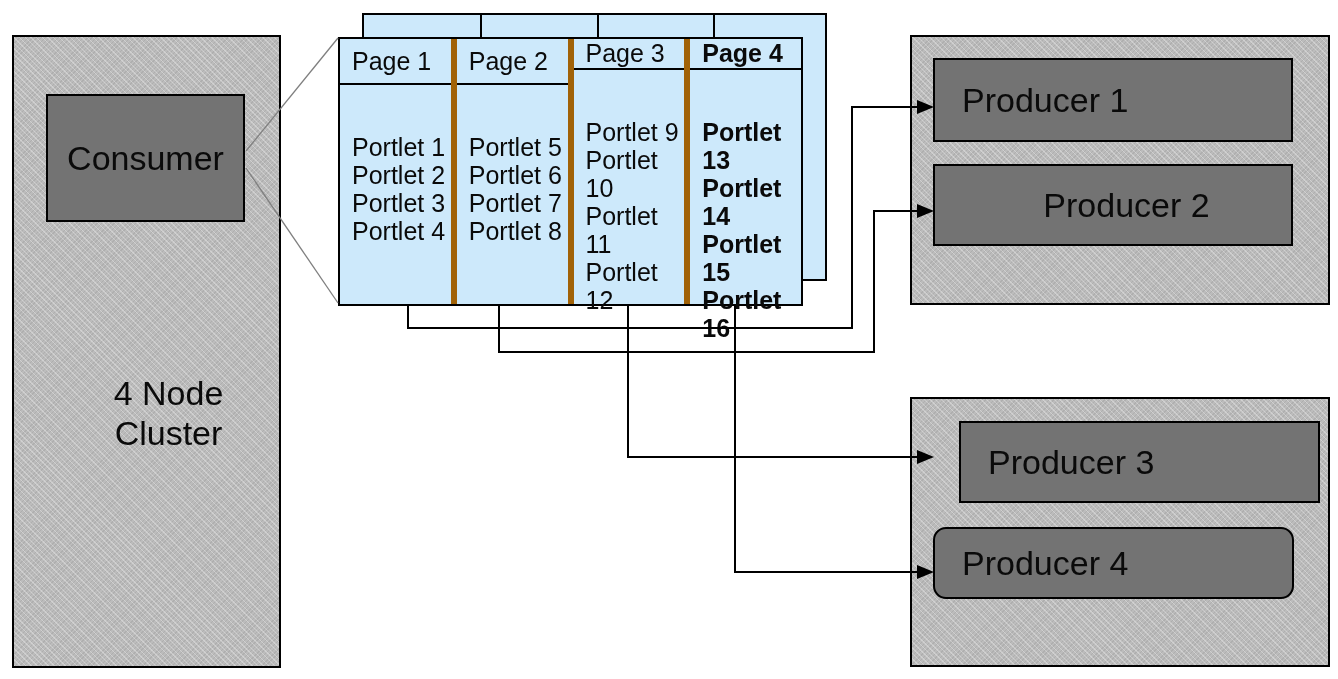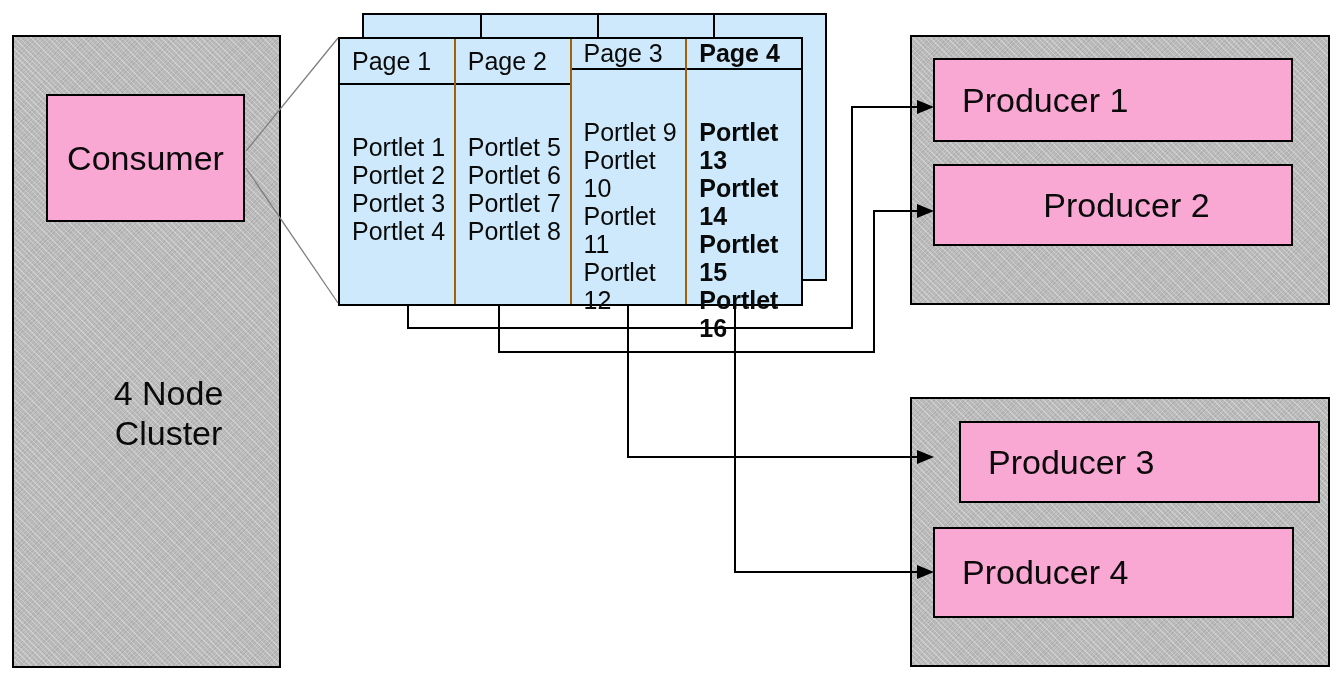--- a/index.html
+++ b/index.html
@@ -23,21 +23,21 @@
     background-image:
       repeating-linear-gradient(45deg, rgba(255,255,255,0.30) 0 1px, transparent 1px 4px),
       repeating-linear-gradient(315deg, rgba(0,0,0,0.07) 0 1px, transparent 1px 3px);
   }
   .cluster-panel   { left: 12px;  top: 35px;  width: 269px; height: 633px; }
   .producers-top   { left: 910px; top: 35px;  width: 420px; height: 270px; }
   .producers-bottom{ left: 910px; top: 397px; width: 420px; height: 270px; }
 
   .box {
     position: absolute;
-    background: #f9a8d4;
+    background: #737373;
     border: 2px solid #000;
     display: flex;
     align-items: center;
   }
   .consumer-box {
     left: 46px; top: 94px; width: 199px; height: 128px;
     justify-content: center;
     font-size: 34px;
   }
   .cluster-label {
@@ -64,41 +64,41 @@
   }
 
   
   .pages-table {
     position: absolute;
     left: 338px; top: 37px; width: 465px; height: 269px;
     background: #cde9fb;
     border: 2px solid #000;
     display: flex;
   }
-  .page-col { flex: 1 1 0; display: flex; flex-direction: column; border-right: 2px solid #a16207; }
+  .page-col { flex: 1 1 0; display: flex; flex-direction: column; border-right: 6px solid #a16207; }
   .page-col:last-child { border-right: none; font-weight: bold; }
   .page-header {
     height: 46px;
     border-bottom: 2px solid #000;
     display: flex;
     align-items: center;
     padding-left: 12px;
     font-size: 25px;
   }
   .page-body { padding: 48px 0 0 12px; font-size: 25px; line-height: 28px; }
 
   .producer-box {
     width: 360px; height: 84px;
     padding-left: 27px;
     font-size: 34px;
   }
   .producer-1 { left: 933px; top: 58px; }
   .producer-2 { left: 933px; top: 164px; height: 82px; justify-content: center; }
   .producer-3 { left: 933px; top: 421px; height: 82px; width: 361px; margin-left: 26px; }
-  .producer-4 { left: 933px; top: 527px; height: 91px; width: 361px; }
+  .producer-4 { left: 933px; top: 527px; height: 72px; width: 361px; border-radius: 13px; }
 
   .connector-layer {
     position: absolute;
     left: 0; top: 0;
     width: 1338px; height: 679px;
     pointer-events: none;
   }
   .connector { stroke: #000; stroke-width: 2; fill: none; }
   .arrow-head { fill: #000; stroke: none; }
   .callout { stroke: #7f7f7f; stroke-width: 1.3; fill: none; }

